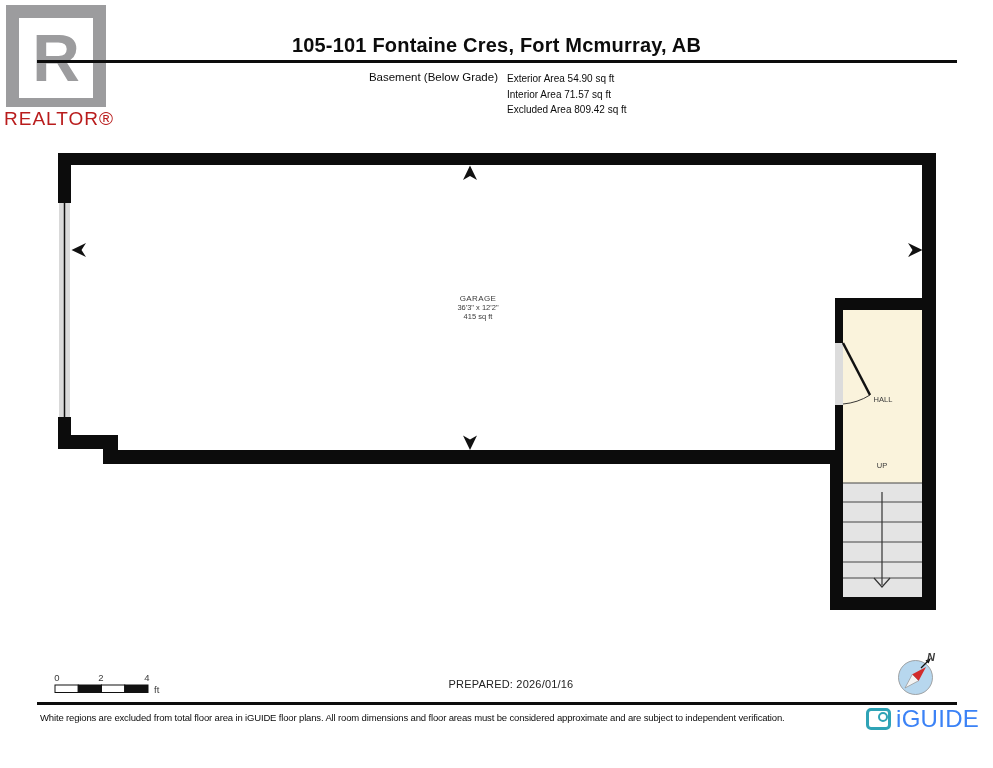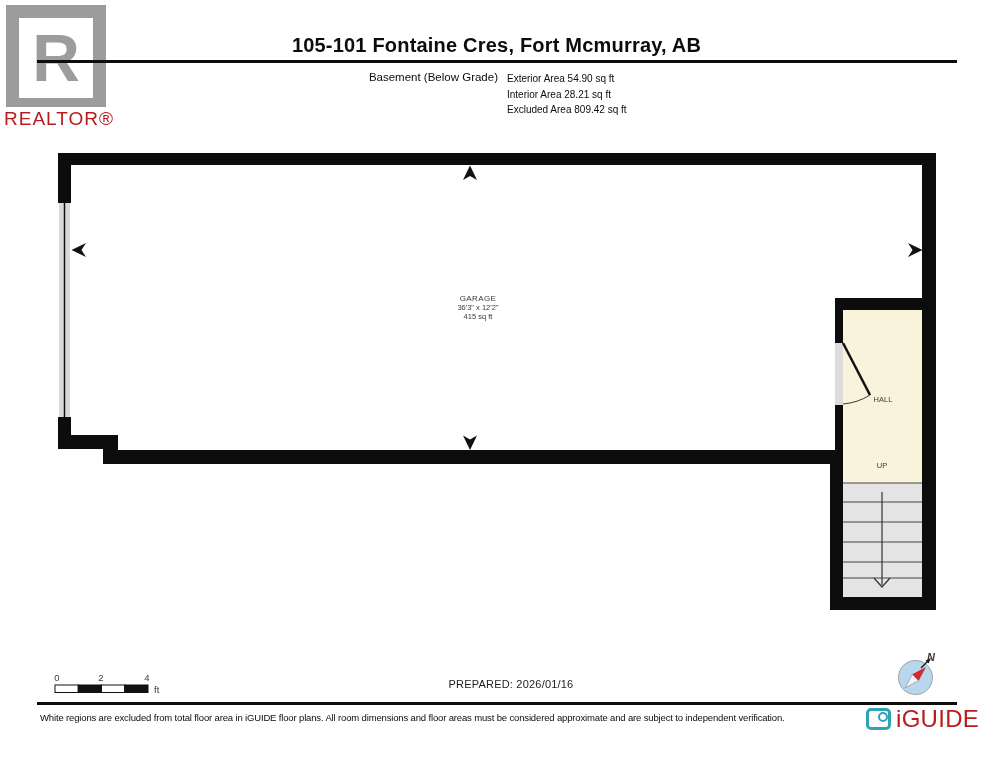--- a/index.html
+++ b/index.html
@@ -27,42 +27,42 @@
   
   svg.plan { position:absolute; left:0; top:0; }
   svg.plan text { font-family:"Liberation Sans", sans-serif; fill:#3a3a3a; }
 
   
   .prepared { position:absolute; left:411px; top:678px; width:200px; text-align:center;
               font-size:11px; letter-spacing:0.2px; color:#222; }
   .bottom-divider { left:37px; top:702px; width:920px; height:3px; }
   .disclaimer { position:absolute; left:40px; top:712px; width:740px;
                 font-size:9.5px; letter-spacing:-0.15px; color:#0c0c0c; white-space:nowrap; }
-  .iguide { position:absolute; left:866px; top:707px; display:flex; align-items:center; gap:5px; color:#b91c1c; }
+  .iguide { position:absolute; left:866px; top:707px; display:flex; align-items:center; gap:5px; color:#3b82f6; }
   .ig-icon { width:19px; height:16px; border:3px solid #2fa3b6; border-radius:5px; position:relative; }
   .ig-icon::after { content:""; position:absolute; right:0px; top:1px; width:6px; height:6px;
                     border:2.5px solid #2fa3b6; border-radius:50%; }
   .ig-text { font-size:24px; font-weight:500; letter-spacing:0.3px; line-height:1; }
 </style>
 </head>
 <body>
 
 <div class="realtor-box">
   <div class="realtor-inner">
     <span>R</span>
   </div>
 </div>
 <div class="realtor-word">REALTOR®</div>
 
 <div class="page-title">105-101 Fontaine Cres, Fort Mcmurray, AB</div>
 <div class="divider top-divider"></div>
 <div class="floor-label">Basement (Below Grade)</div>
 <div class="area-lines">
   <div>Exterior Area 54.90 sq ft</div>
-  <div>Interior Area 28.21 sq ft</div>
+  <div>Interior Area 71.57 sq ft</div>
   <div>Excluded Area 809.42 sq ft</div>
 </div>
 
 <svg class="plan" width="993" height="768" viewBox="0 0 993 768">
 
   <rect x="843" y="310" width="79" height="173" fill="#faf3dc"></rect>
   <rect x="843" y="483" width="79" height="114" fill="#e4e4e4"></rect>
 
   <g fill="#0c0c0c">
     <rect x="58" y="153" width="878" height="12"></rect>

